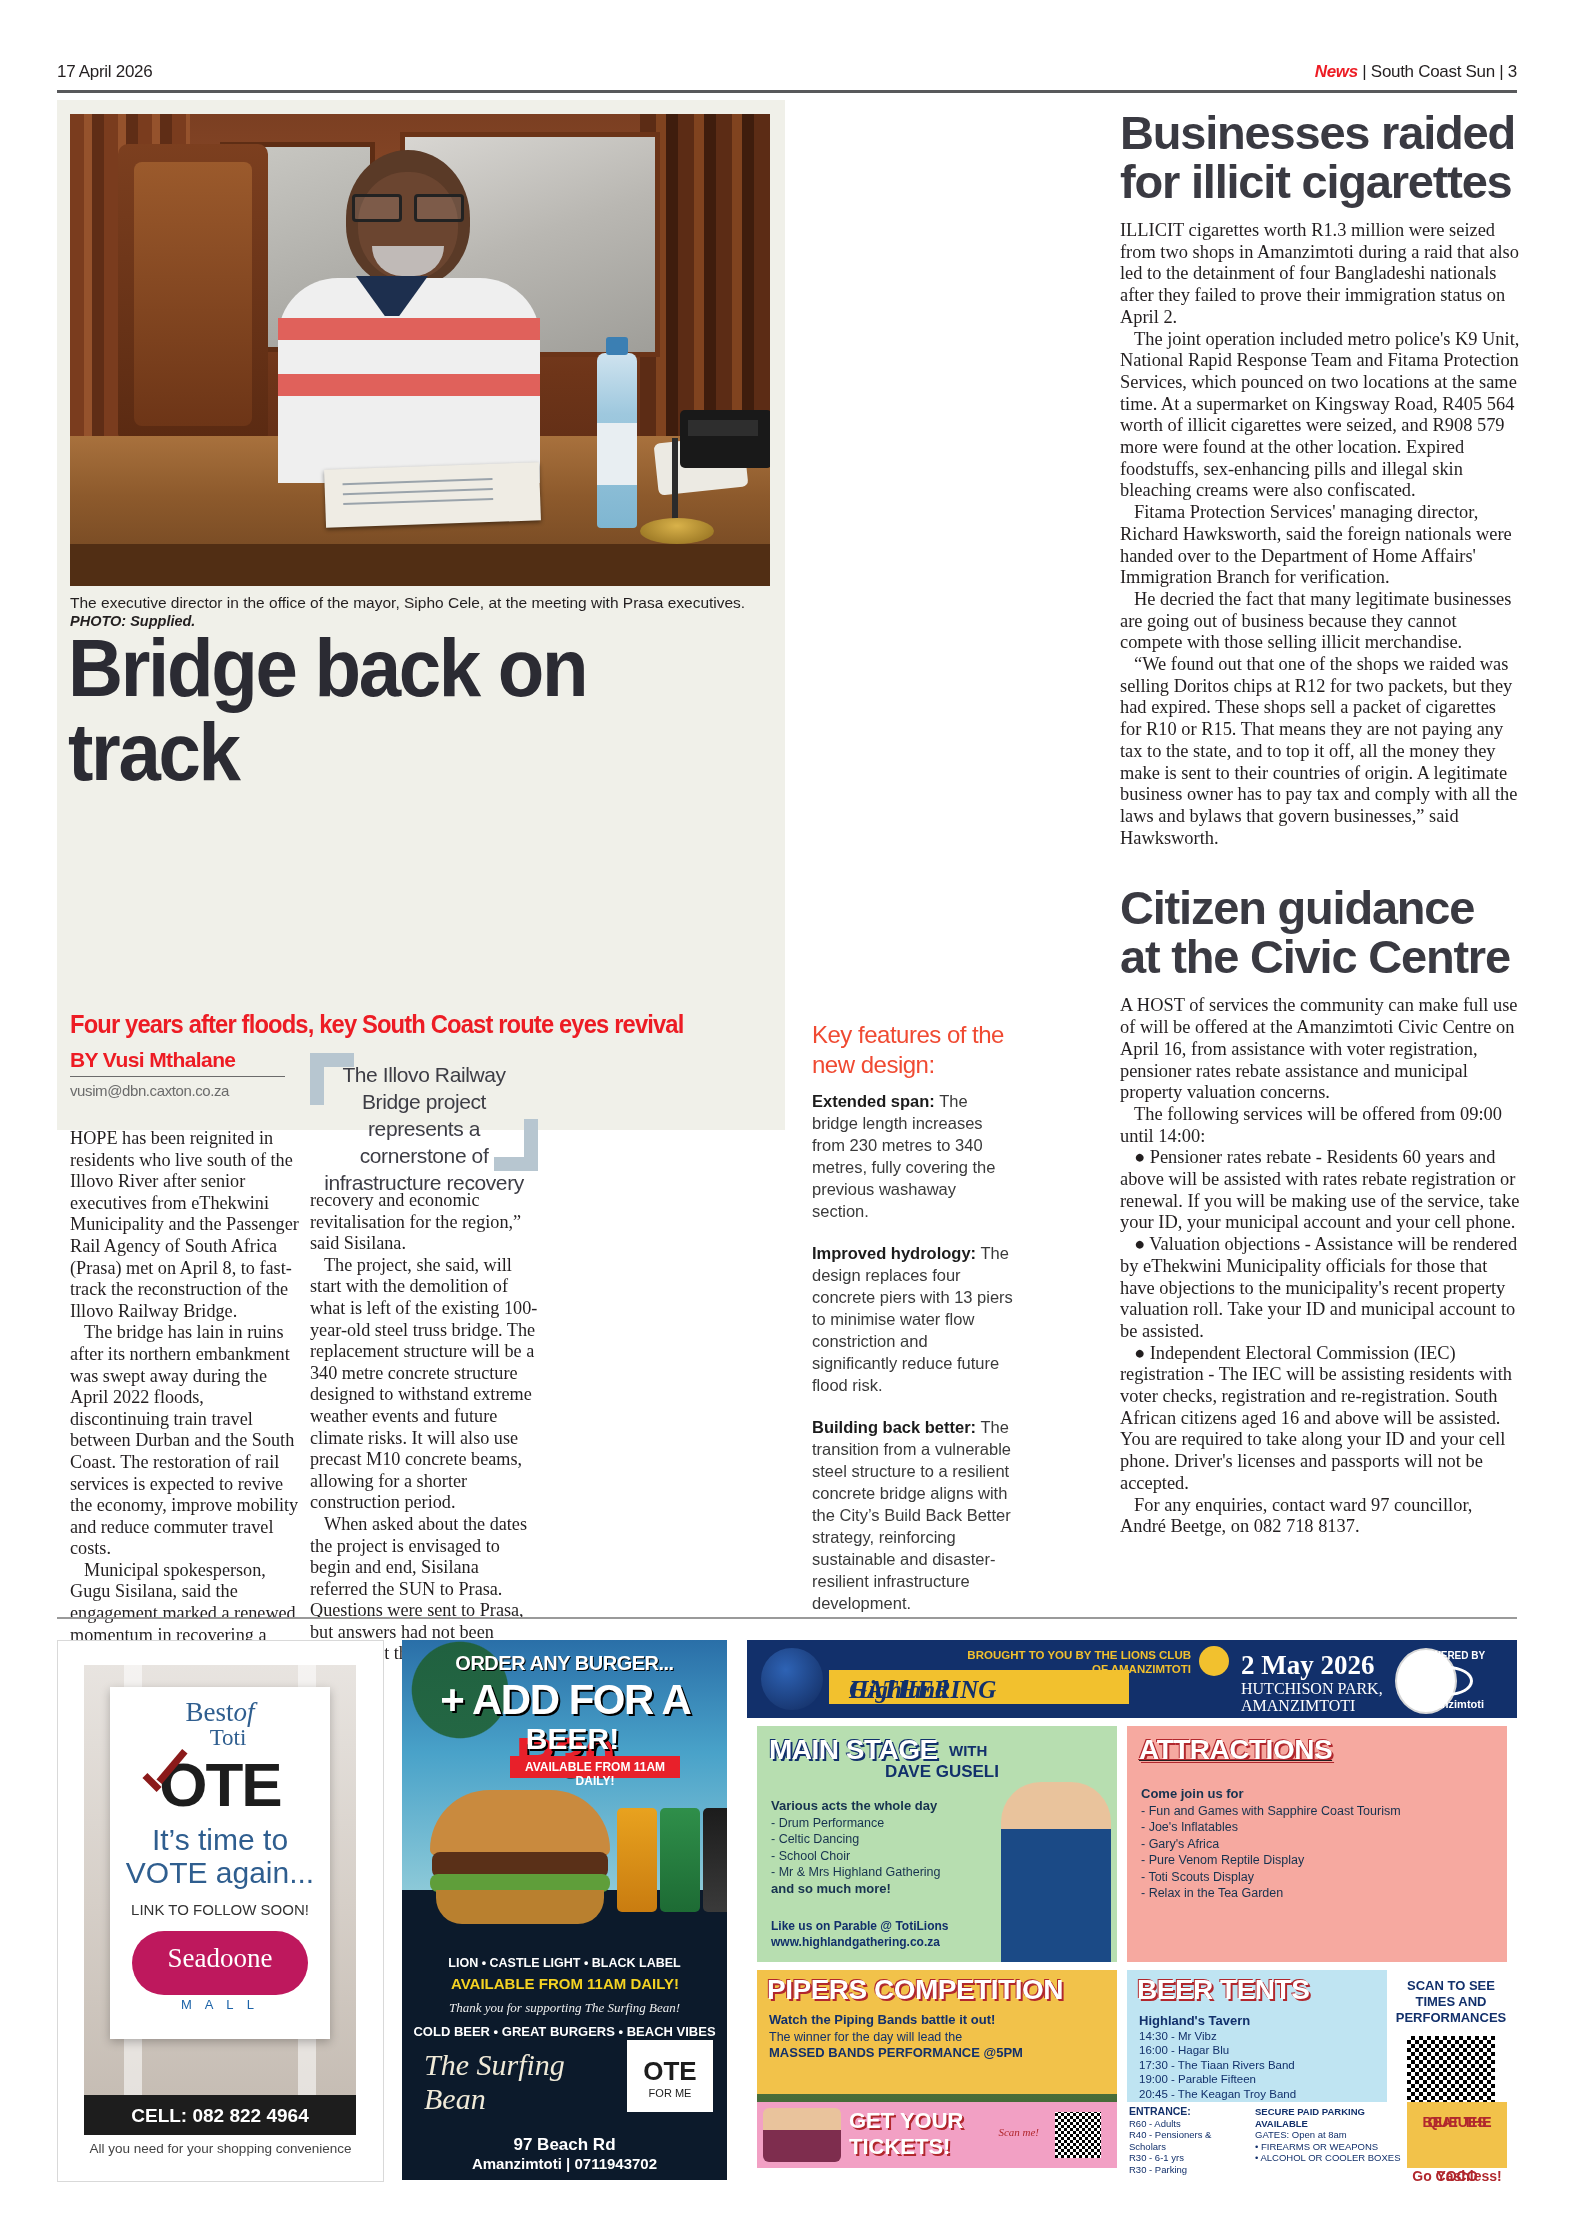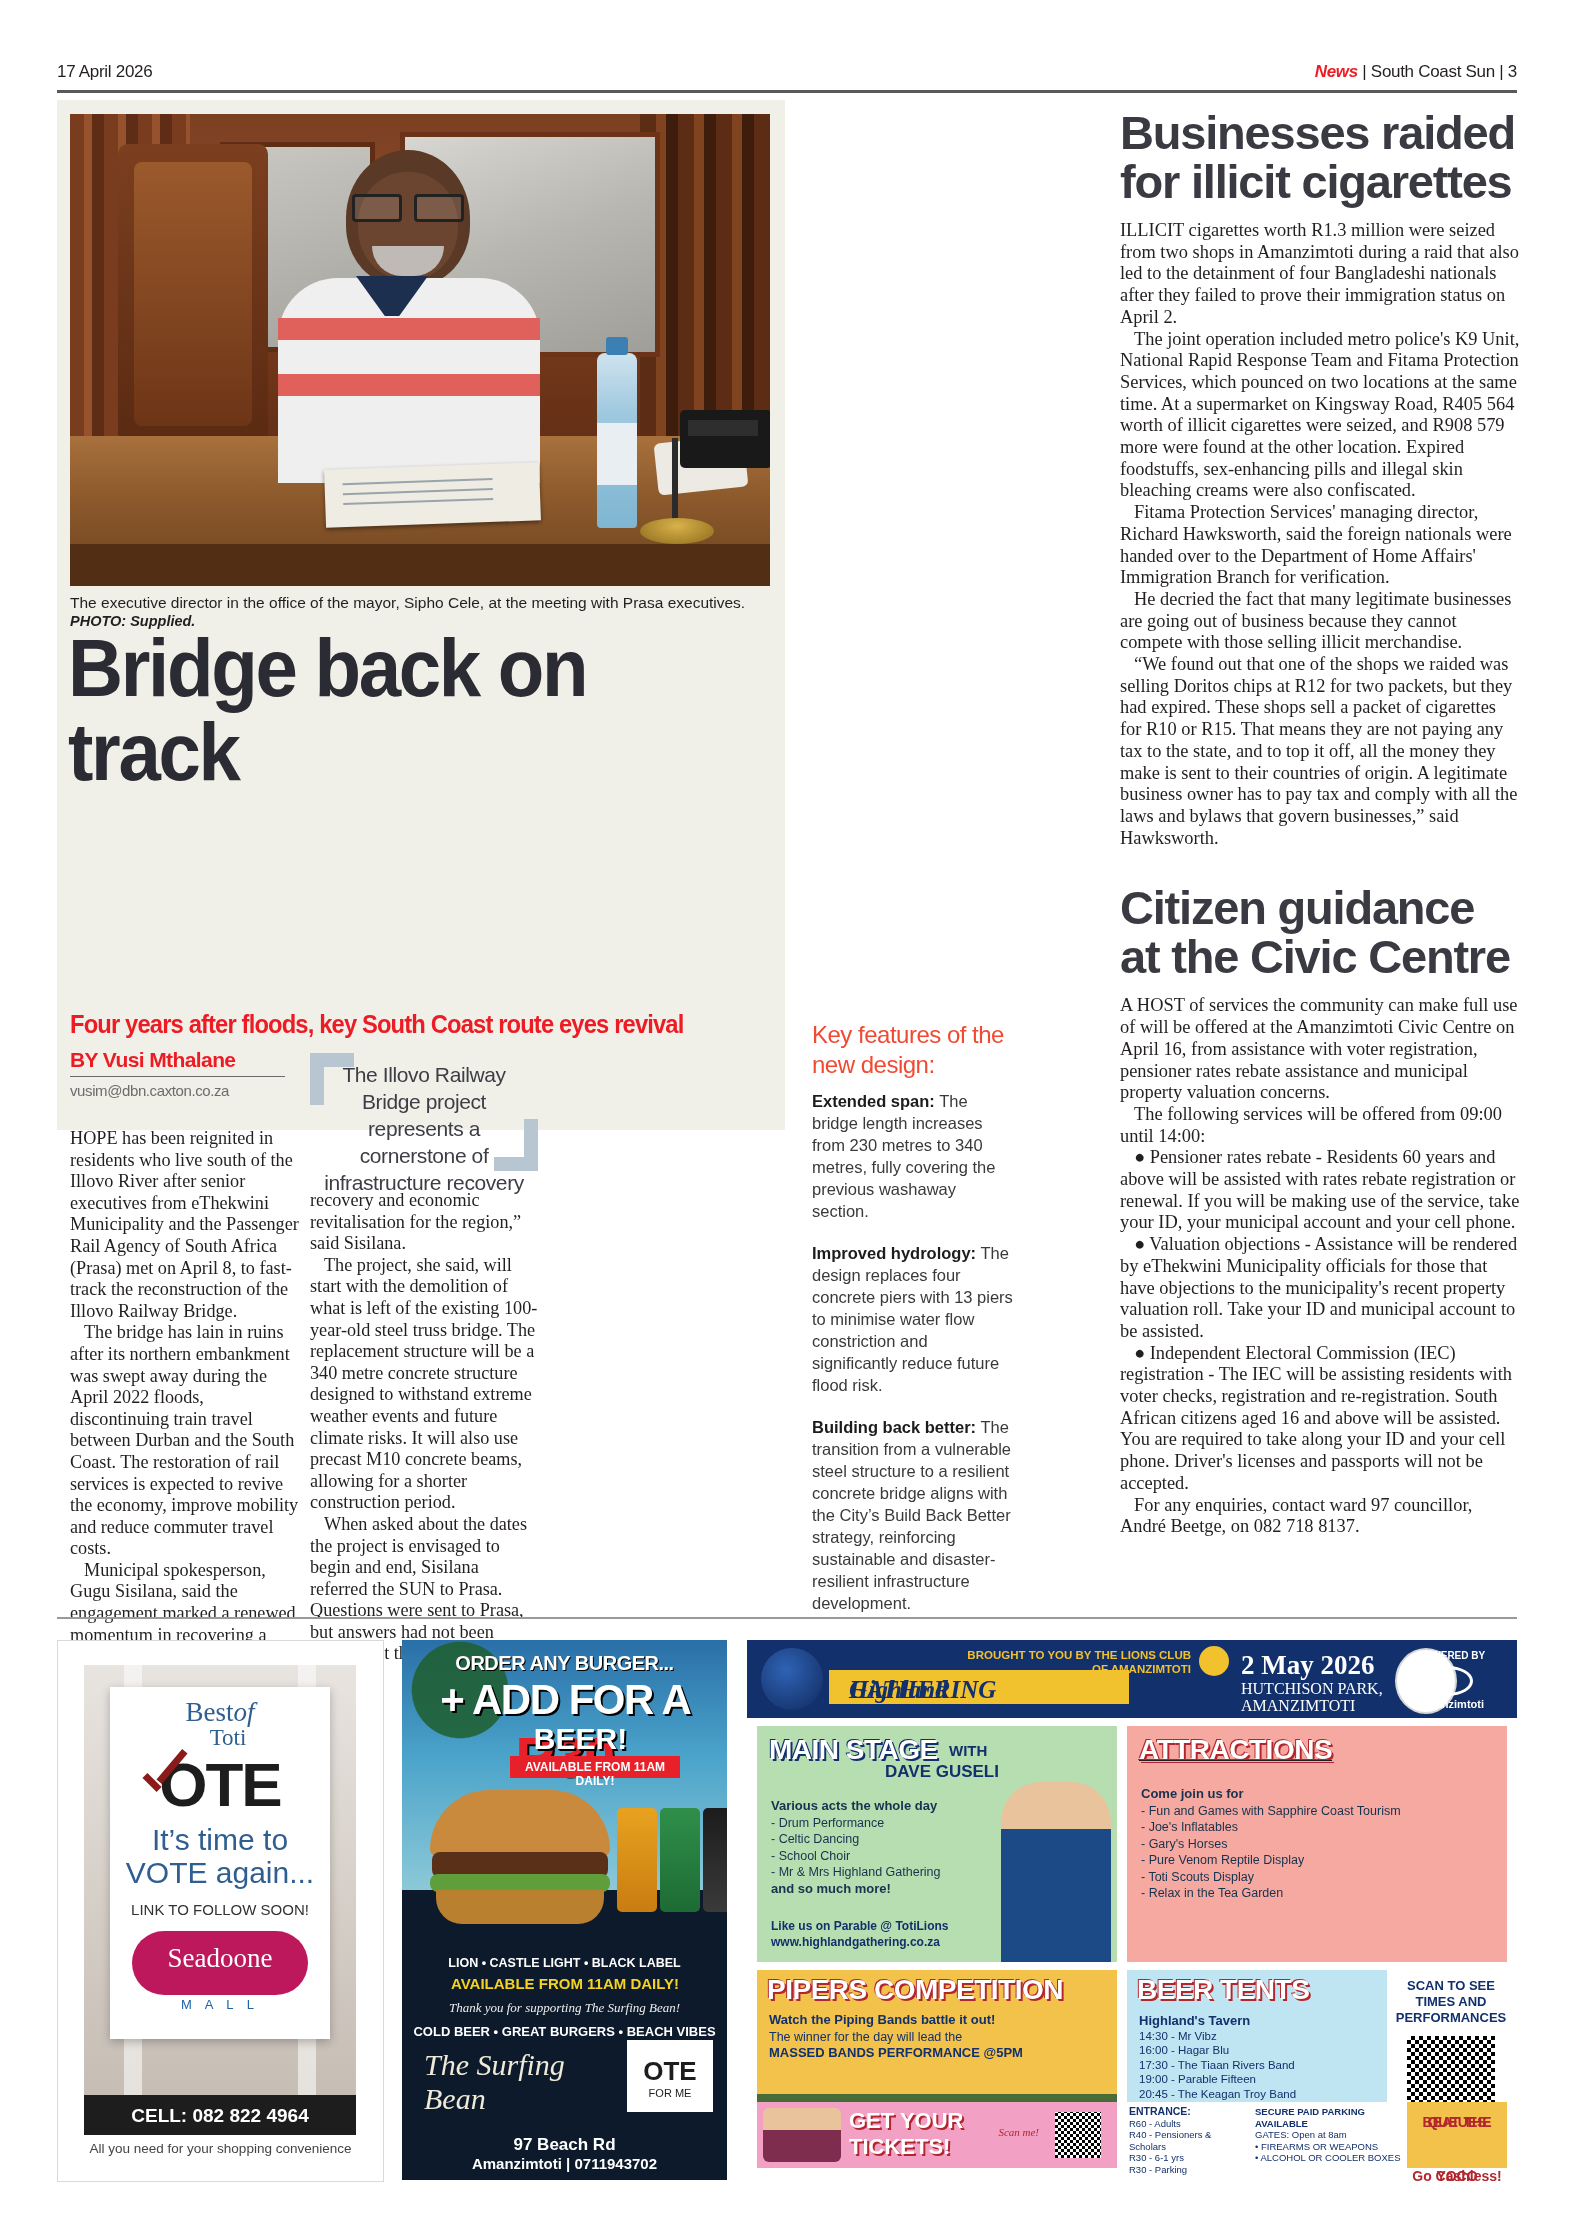--- a/index.html
+++ b/index.html
@@ -177,21 +177,21 @@
     background:linear-gradient(180deg,#2a6fa8 0%,#49a2c9 45%,#8cc9d8 100%);}
   .ad2 .palm{position:absolute;left:-20px;top:-10px;width:130px;height:150px;
     background:radial-gradient(circle at 60% 40%,#1e5e2d 0 40%,transparent 41%);opacity:.85;}
   .ordertxt{position:absolute;left:0;top:12px;width:100%;text-align:center;
     font-family:"Liberation Sans",sans-serif;font-weight:bold;font-size:20px;color:#fff;
     letter-spacing:-.5px;text-shadow:1px 1px 0 #000;}
   .addr30{position:absolute;left:0;top:36px;width:100%;text-align:center;
     font-family:"Liberation Sans",sans-serif;font-weight:bold;font-size:42px;color:#fff;
     letter-spacing:-1.5px;text-shadow:2px 2px 0 #000;}
   .addr30 em{color:#e8202a;font-style:normal;font-size:56px;}
-  .beer{position:absolute;left:16px;top:82px;width:100%;text-align:center;
+  .beer{position:absolute;left:8px;top:82px;width:100%;text-align:center;
     font-family:"Liberation Sans",sans-serif;font-weight:bold;font-size:30px;color:#fff;
     text-shadow:2px 2px 0 #000;}
   .avail11{position:absolute;left:108px;top:116px;width:170px;height:22px;background:#e8202a;}
   .avail11 span{position:absolute;left:0;top:4px;width:100%;text-align:center;color:#fff;
     font-family:"Liberation Sans",sans-serif;font-weight:bold;font-size:12px;}
   .burger{position:absolute;left:28px;top:150px;width:180px;height:150px;}
   .bun{position:absolute;left:0;top:0;width:180px;height:66px;background:#c98a3e;
     border-radius:90px 90px 10px 10px;}
   .patty{position:absolute;left:2px;top:62px;width:176px;height:26px;background:#5a3018;border-radius:8px;}
   .lettuce{position:absolute;left:0;top:84px;width:180px;height:18px;background:#5f9e3a;border-radius:8px;}
@@ -490,21 +490,21 @@
       </div>
 
       <div class="hgattr">
         <div style="position:absolute;left:12px;top:8px;text-decoration:underline;">
           <span class="bigtitle red">ATTRACTIONS</span>
         </div>
         <div class="hgtxt" style="position:absolute;left:14px;top:60px;width:350px;">
           <b>Come join us for</b><br>
           <span>- Fun and Games with Sapphire Coast Tourism</span><br>
           <span>- Joe's Inflatables</span><br>
-          <span>- Gary's Horses</span><br>
+          <span>- Gary's Africa</span><br>
           <span>- Pure Venom Reptile Display</span><br>
           <span>- Toti Scouts Display</span><br>
           <span>- Relax in the Tea Garden</span>
         </div>
       </div>
 
       <div class="hgpipers">
         <div style="position:absolute;left:10px;top:4px;">
           <span class="bigtitle red">PIPERS COMPETITION</span>
         </div>

